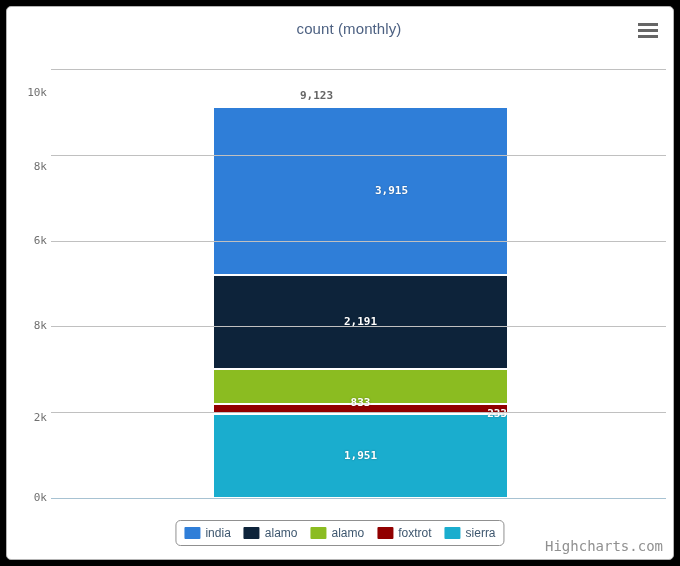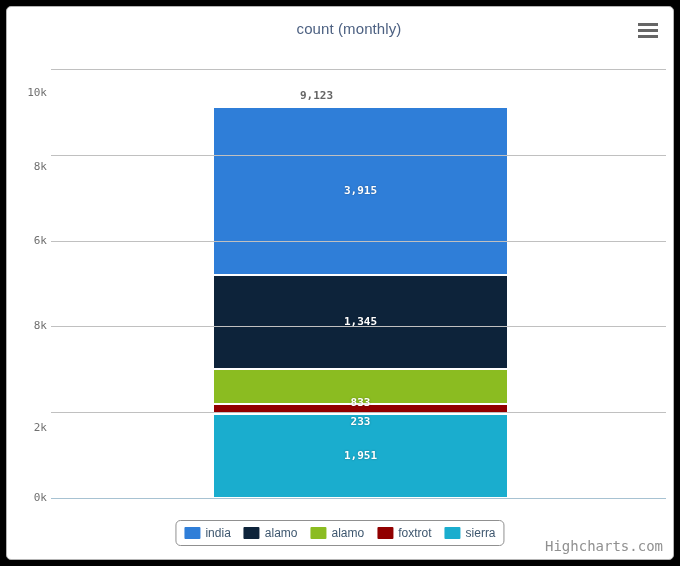--- a/index.html
+++ b/index.html
@@ -208,39 +208,39 @@
   <div class="chart-title">count (monthly)</div>
 
   <div class="context-button">
     <span class="bar b1"></span>
     <span class="bar b2"></span>
     <span class="bar b3"></span>
   </div>
 
   <div class="ytick-wrap" id="ytick-wrap">
       <div class="ytick-label" style="top: 422px;">0k</div>
-      <div class="ytick-label" style="top: 352px;">2k</div>
+      <div class="ytick-label" style="top: 342px;">2k</div>
       <div class="ytick-label" style="top: 250.4px;">8k</div>
       <div class="ytick-label" style="top: 164.6px;">6k</div>
       <div class="ytick-label" style="top: 91px;">8k</div>
       <div class="ytick-label" style="top: -7px; margin-top: 24px;">10k</div>
     </div>
 
   <div class="plot" id="plot-area">
     <div class="bar-stack" id="bar-stack">
         <div class="seg" style="top: 345.302px; height: 83.6979px; background: rgb(26, 173, 206);"></div>
         <div class="seg-label" style="top: 380.151px;">1,951</div>
         <div class="seg" style="top: 335.306px; height: 9.9957px; background: rgb(145, 0, 0);"></div>
-        <div class="seg-label" style="top: 346px;">233</div>
+        <div class="seg-label" style="top: 338px; text-align: right;">233</div>
         <div class="seg" style="top: 299.571px; height: 35.7357px; background: rgb(139, 188, 33);"></div>
         <div class="seg-label" style="top: 327px;">833</div>
         <div class="seg" style="top: 205.577px; height: 93.9939px; background: rgb(13, 35, 58);"></div>
-        <div class="seg-label" style="top: 245.574px;">1,345</div>
+        <div class="seg-label" style="top: 245.574px;">2,191</div>
         <div class="seg" style="top: 37.6233px; height: 167.953px; background: rgb(47, 126, 216);"></div>
-        <div class="seg-label" style="top: 114.6px;">3,915</div>
+        <div class="seg-label" style="top: 114.6px; margin-left: 31px;">3,915</div>
       </div>
   <div class="axisline" style="top: 429px;"></div>
       <div class="gridline" style="top: 343.2px;"></div>
       <div class="gridline" style="top: 257.4px;"></div>
       <div class="gridline" style="top: 171.6px;"></div>
       <div class="gridline" style="top: 85.8px;"></div>
       <div class="gridline" style="top: 0px;"></div>
     </div>
 
   <div class="total-label" id="total-label" style="top: 81.6233px;">9,123</div>

